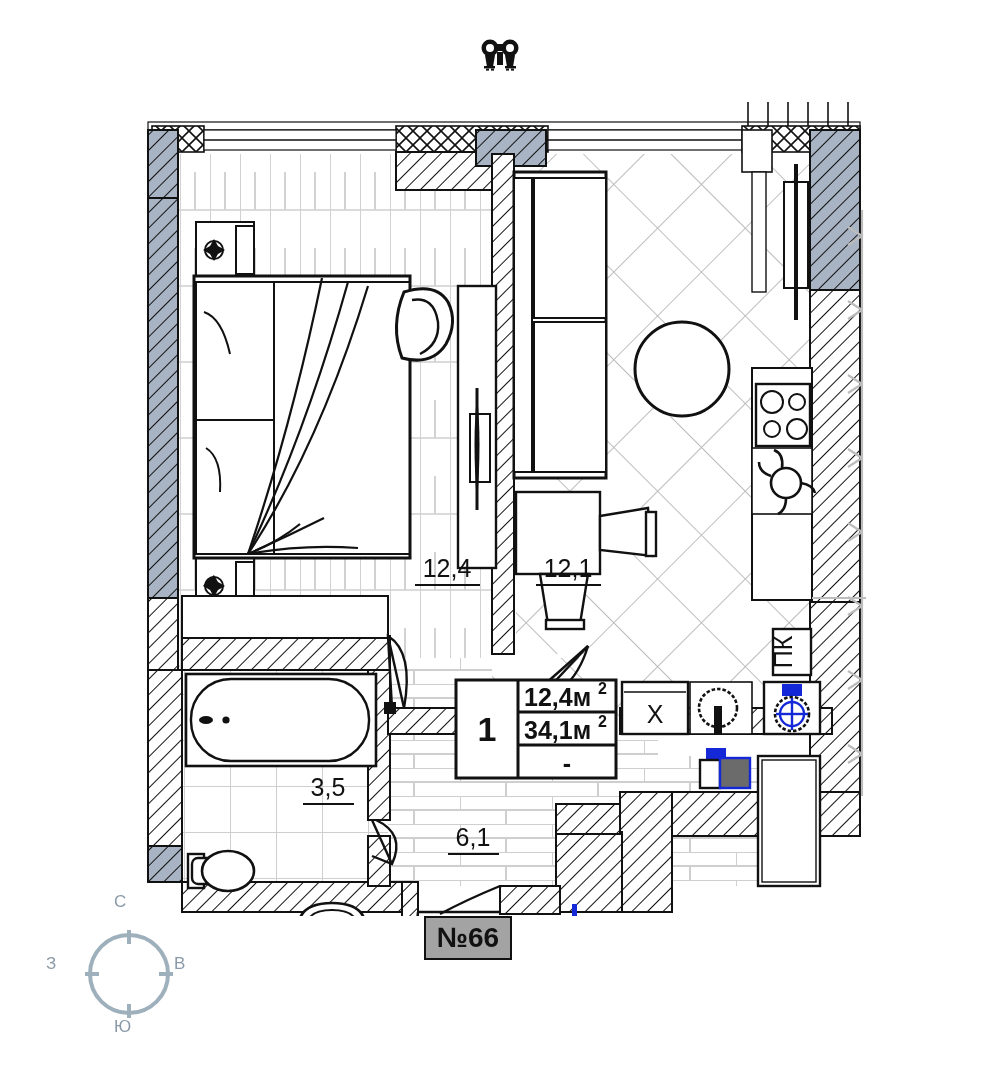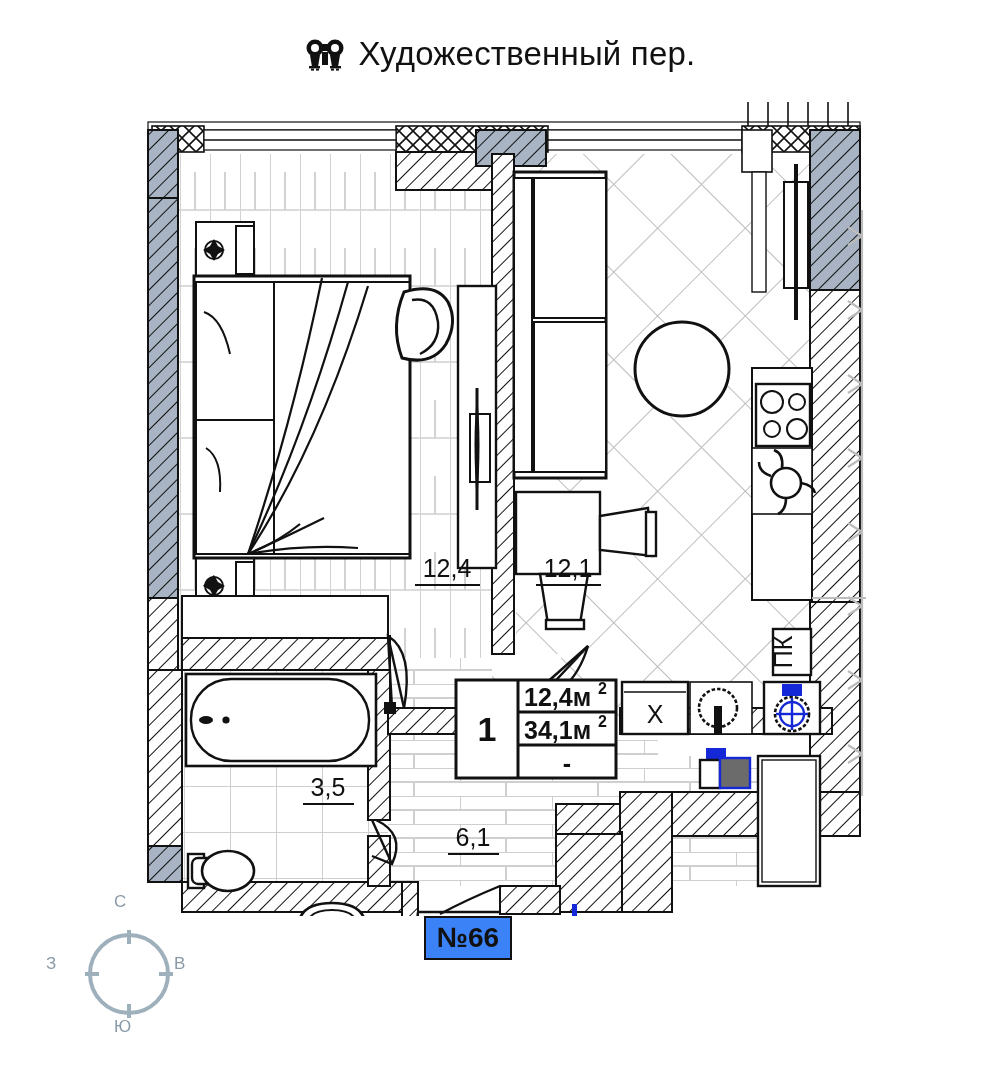--- a/index.html
+++ b/index.html
@@ -7,21 +7,21 @@
   #title-bar{position:absolute;left:0;top:24px;width:1000px;height:60px;display:flex;align-items:center;justify-content:center;gap:14px;}
   #binoculars-icon{display:block;}
   #title-text{font-size:33px;font-weight:400;letter-spacing:.2px;color:#111;white-space:nowrap;}
   #plan-stage{position:absolute;left:0;top:96px;width:1000px;height:820px;}
   #compass{position:absolute;left:44px;top:892px;width:170px;height:165px;}
   .cmp-label{position:absolute;font-size:17px;color:#8a9aa8;font-family:"Liberation Sans",sans-serif;}
   #cmp-n{left:70px;top:0px;}
   #cmp-w{left:2px;top:62px;}
   #cmp-e{left:130px;top:62px;}
   #cmp-s{left:70px;top:125px;}
-  #apt-badge{position:absolute;left:424px;top:916px;width:84px;height:40px;border:2px solid #111;background:#3b82f6;
+  #apt-badge{position:absolute;left:424px;top:916px;width:84px;height:40px;border:2px solid #111;background:#a3a3a3;
              display:flex;align-items:center;justify-content:center;font-size:28px;font-weight:bold;color:#111;}
   svg text{font-family:"Liberation Sans",sans-serif;}
   .room-area{font-size:25px;fill:#111;}
   .info-num{font-size:34px;font-weight:bold;fill:#111;}
   .info-val{font-size:25px;font-weight:bold;fill:#111;}
   .sup{font-size:16px;font-weight:bold;fill:#111;}
 </style>
 </head>
 <body>
 
@@ -35,21 +35,20 @@
     <path d="M5 18 L7 30 L13 30 L15 18 Z" fill="#111"></path>
     <path d="M25 18 L27 30 L33 30 L35 18 Z" fill="#111"></path>
     <rect x="17" y="15" width="6" height="13" fill="#111"></rect>
     <rect x="4" y="29" width="11" height="2.4" fill="#111"></rect>
     <rect x="25" y="29" width="11" height="2.4" fill="#111"></rect>
     <rect x="6" y="31.6" width="3" height="2" fill="#111"></rect>
     <rect x="11" y="31.6" width="3" height="2" fill="#111"></rect>
     <rect x="26" y="31.6" width="3" height="2" fill="#111"></rect>
     <rect x="31" y="31.6" width="3" height="2" fill="#111"></rect>
   </svg>
-  <span id="title-text">Художественный пер.</span>
 </div>
 
 <div id="plan-stage">
 <svg width="1000" height="820" viewBox="0 0 1000 820">
   <defs>
 
     <pattern id="hatch" width="11" height="11" patternUnits="userSpaceOnUse" patternTransform="rotate(45)">
       <rect width="11" height="11" fill="#fff"></rect>
       <line x1="0" y1="0" x2="0" y2="11" stroke="#111" stroke-width="2"></line>
     </pattern>

